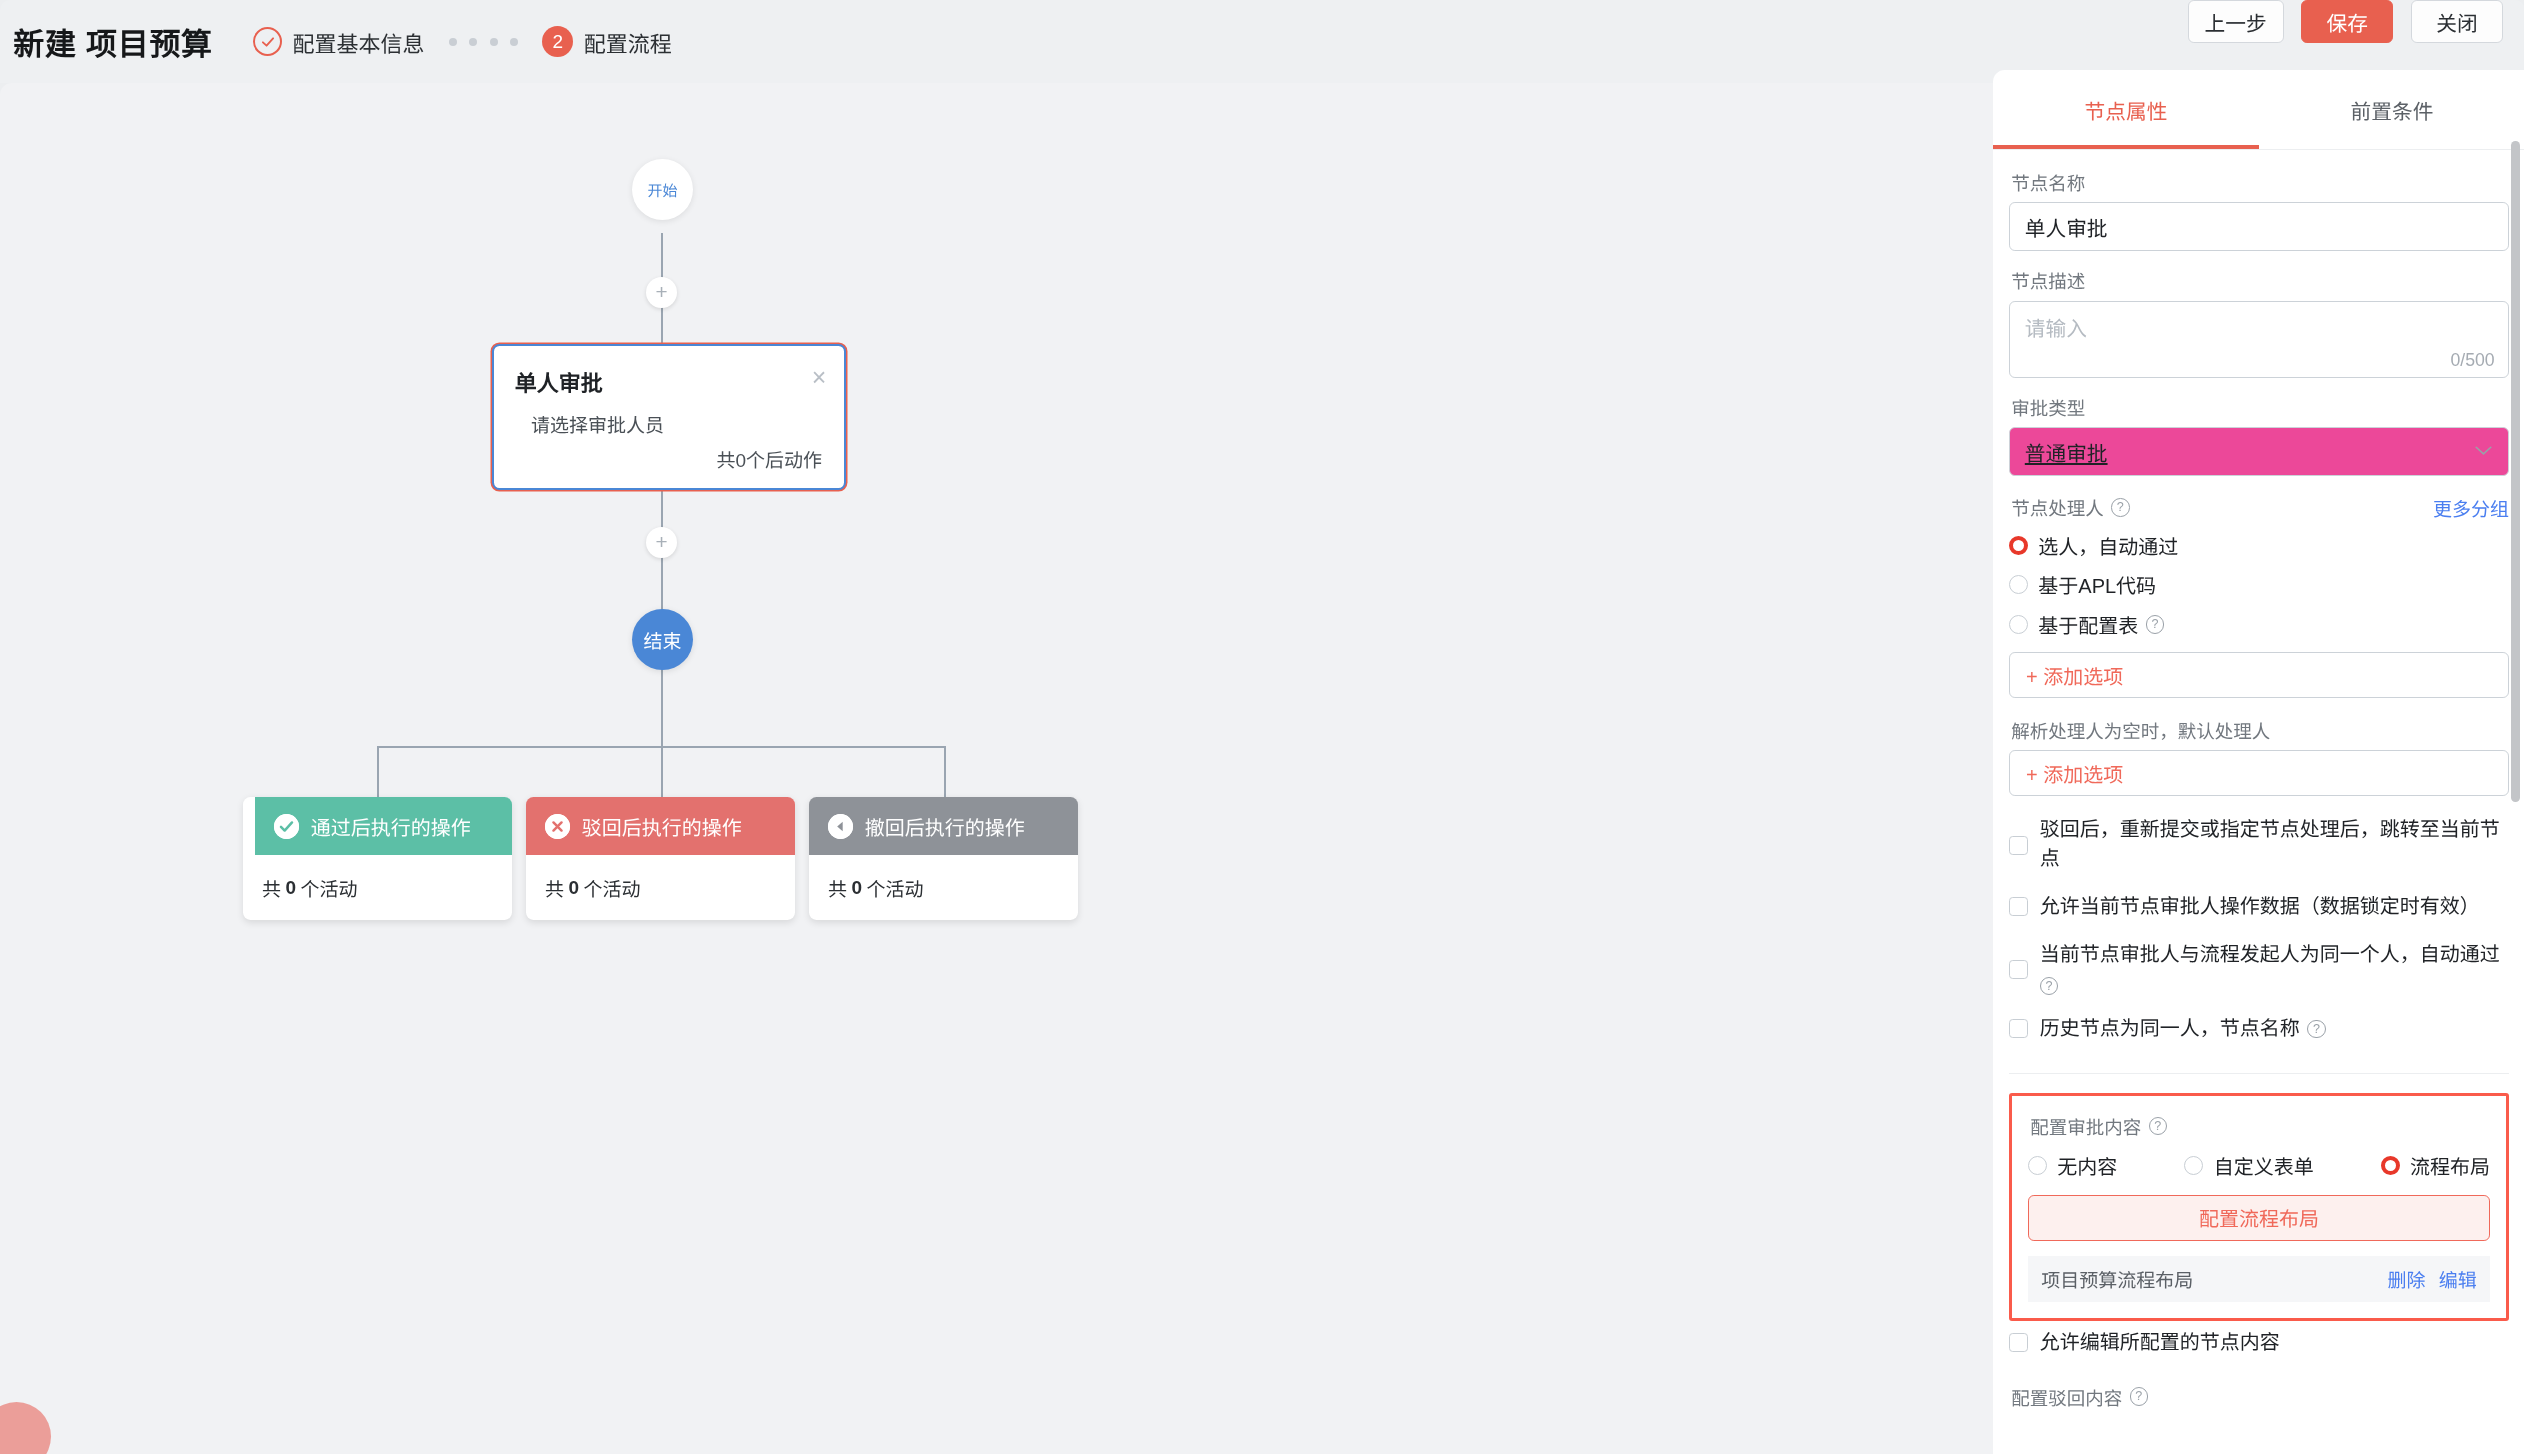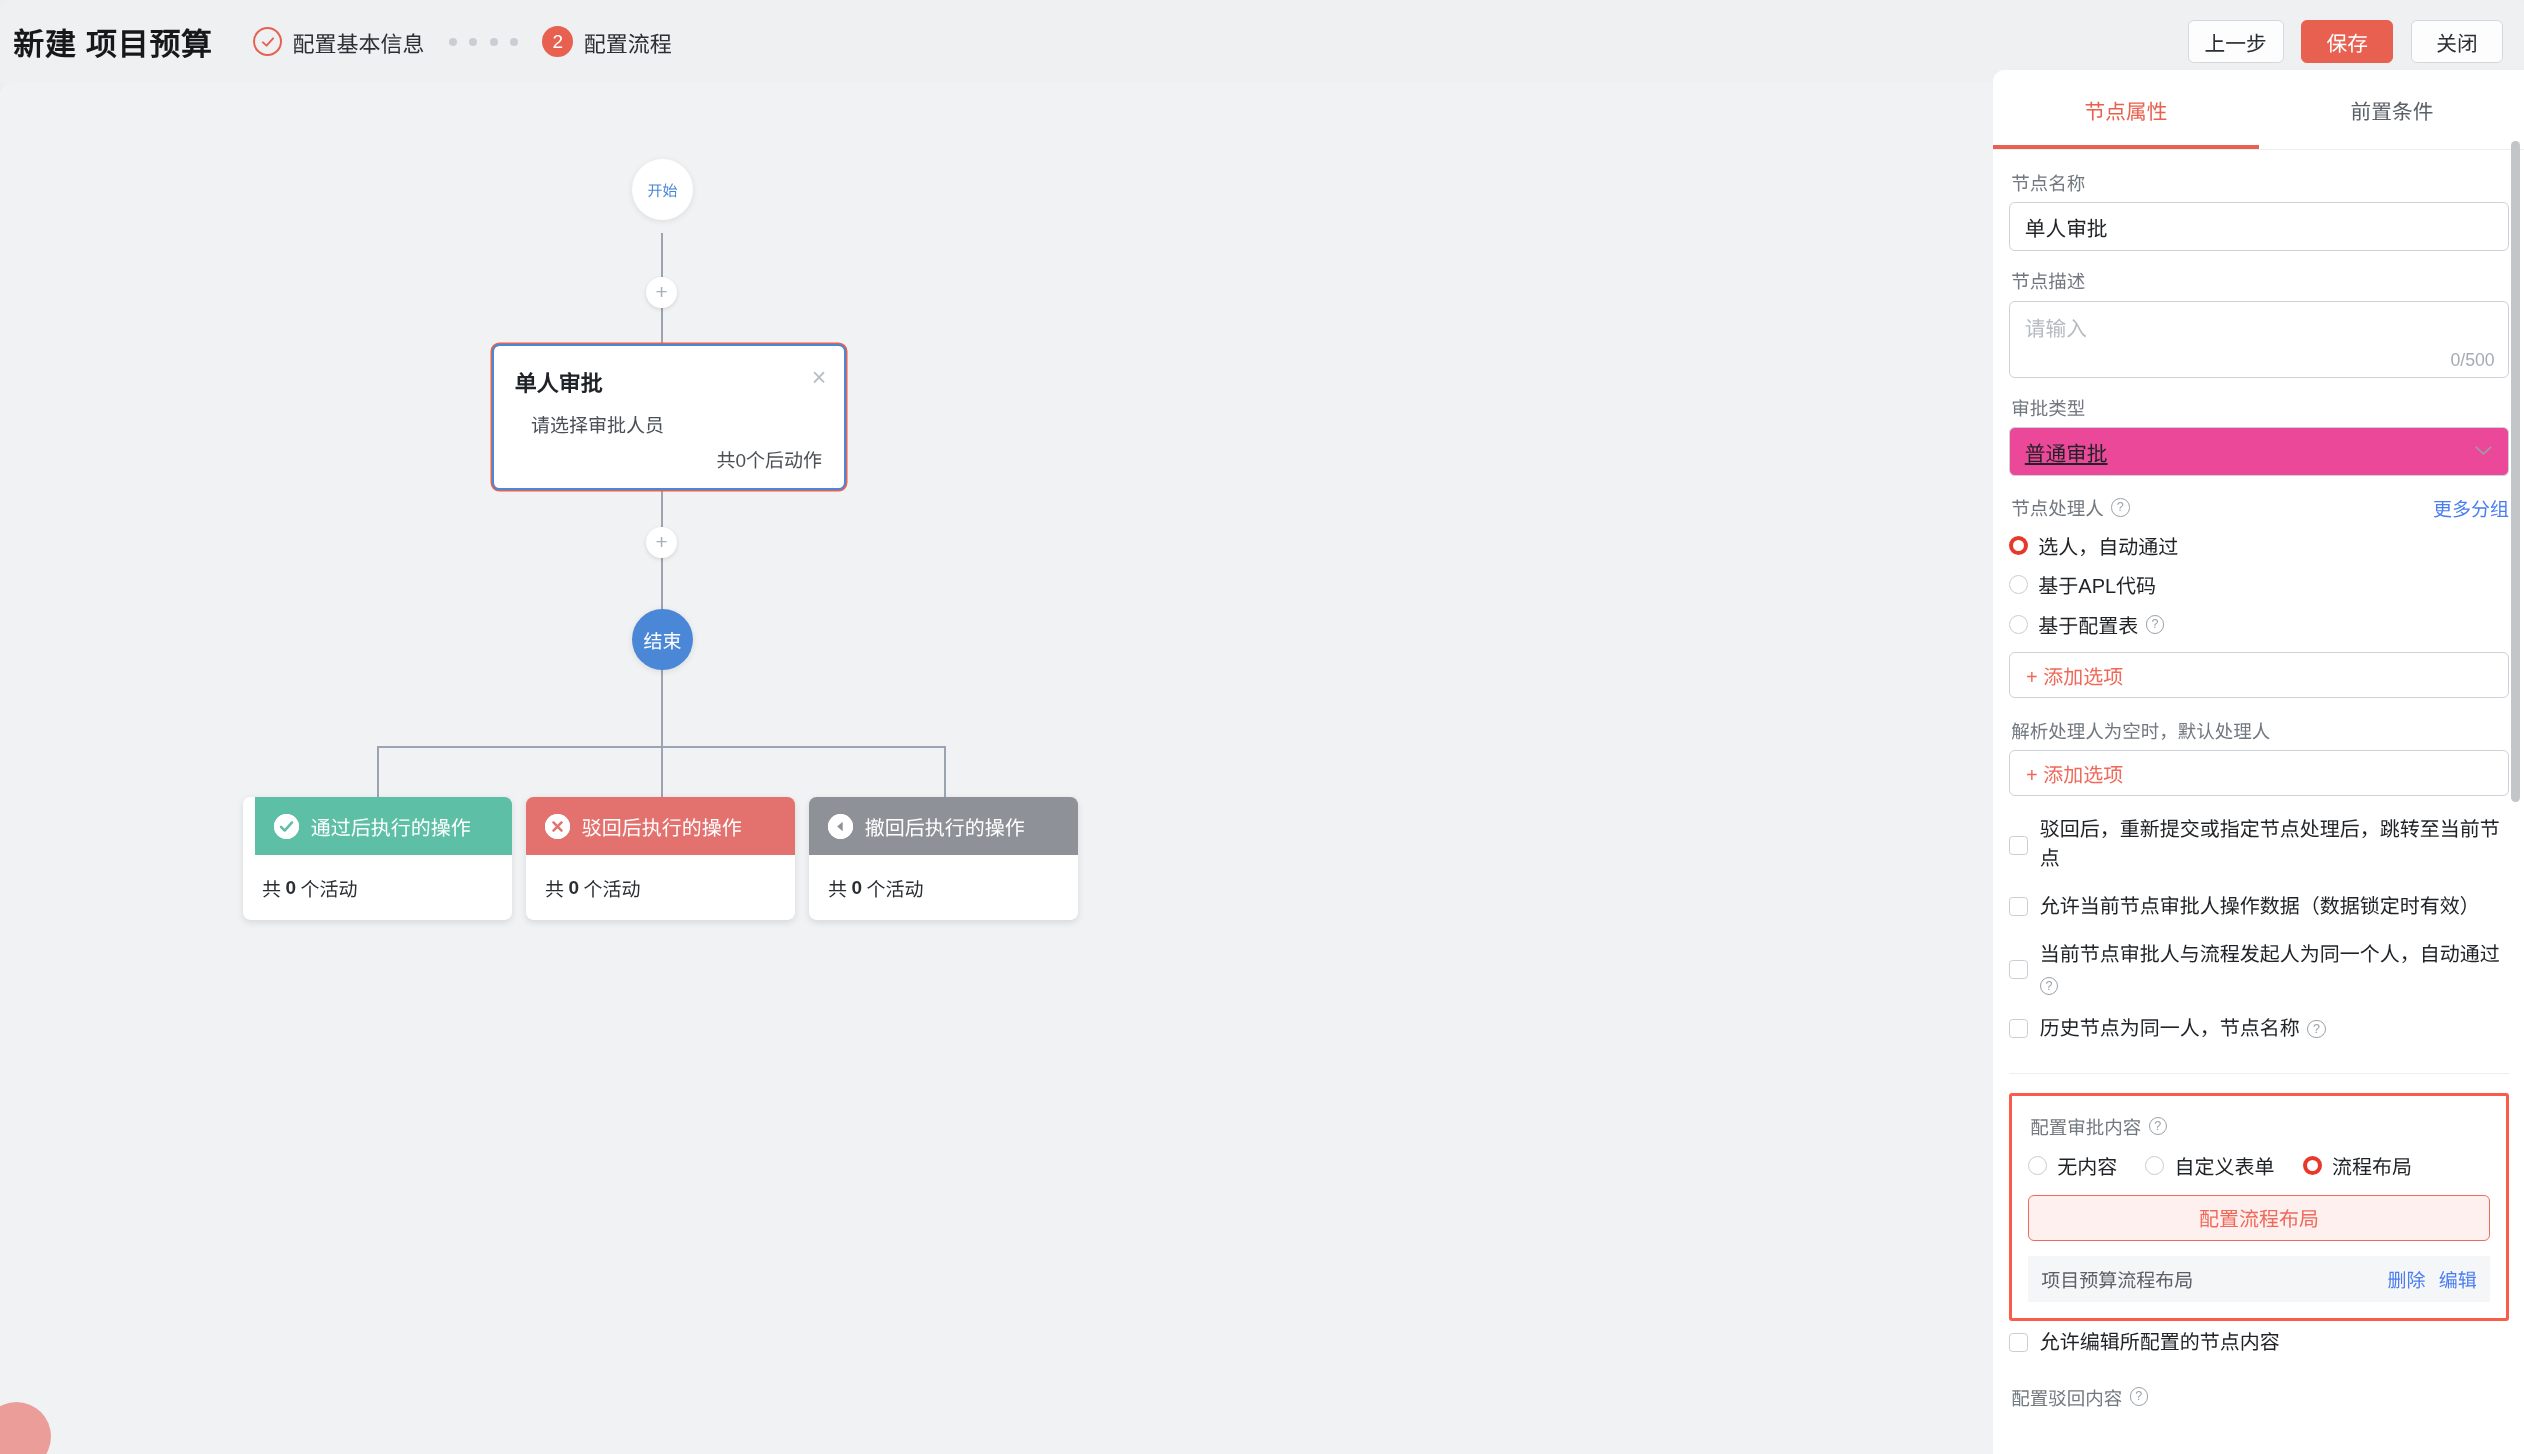--- a/index.html
+++ b/index.html
@@ -59,21 +59,21 @@
     display: flex; align-items: center; justify-content: center;
     font-size: 19px; font-weight: 500;
   }
   .step-label { font-size: 22px; color: #2b2f33; white-space: nowrap; }
   .step-dots { display: flex; align-items: center; gap: 12.6px; margin: 0 24px; }
   .step-dots i { width: 8px; height: 8px; border-radius: 50%; background: #c9ced4; display: block; }
 
   .header-right {
     position: absolute;
     right: 22px; top: 0; height: 83px;
-    display: flex; align-items: center; gap: 17.7px; padding-left: 8px;
+    display: flex; gap: 17.7px; padding-left: 8px;
   }
   .btn {
     height: 43px; min-width: 92px;
     border-radius: 5.9px;
     font-size: 20.7px;
     display: flex; align-items: center; justify-content: center;
     cursor: pointer;
     padding: 0 16px;
     white-space: nowrap;
   }
@@ -560,21 +560,21 @@
         </div>
       </div>
 
       <div class="divider"></div>
 
       <div class="highlight-box">
         <div class="field-label">
           <span>配置审批内容</span>
           <span class="qmark">?</span>
         </div>
-        <div style="display:flex; align-items:center; gap:28px;">
+        <div style="display:flex; align-items:center; gap:28px;justify-content:space-between;">
           <div class="radio-row" style="margin-top:4.4px;">
             <span class="radio"></span>
             <span class="radio-label">无内容</span>
           </div>
           <div class="radio-row" style="margin-top:4.4px;">
             <span class="radio"></span>
             <span class="radio-label">自定义表单</span>
           </div>
           <div class="radio-row" style="margin-top:4.4px;">
             <span class="radio checked"></span>

